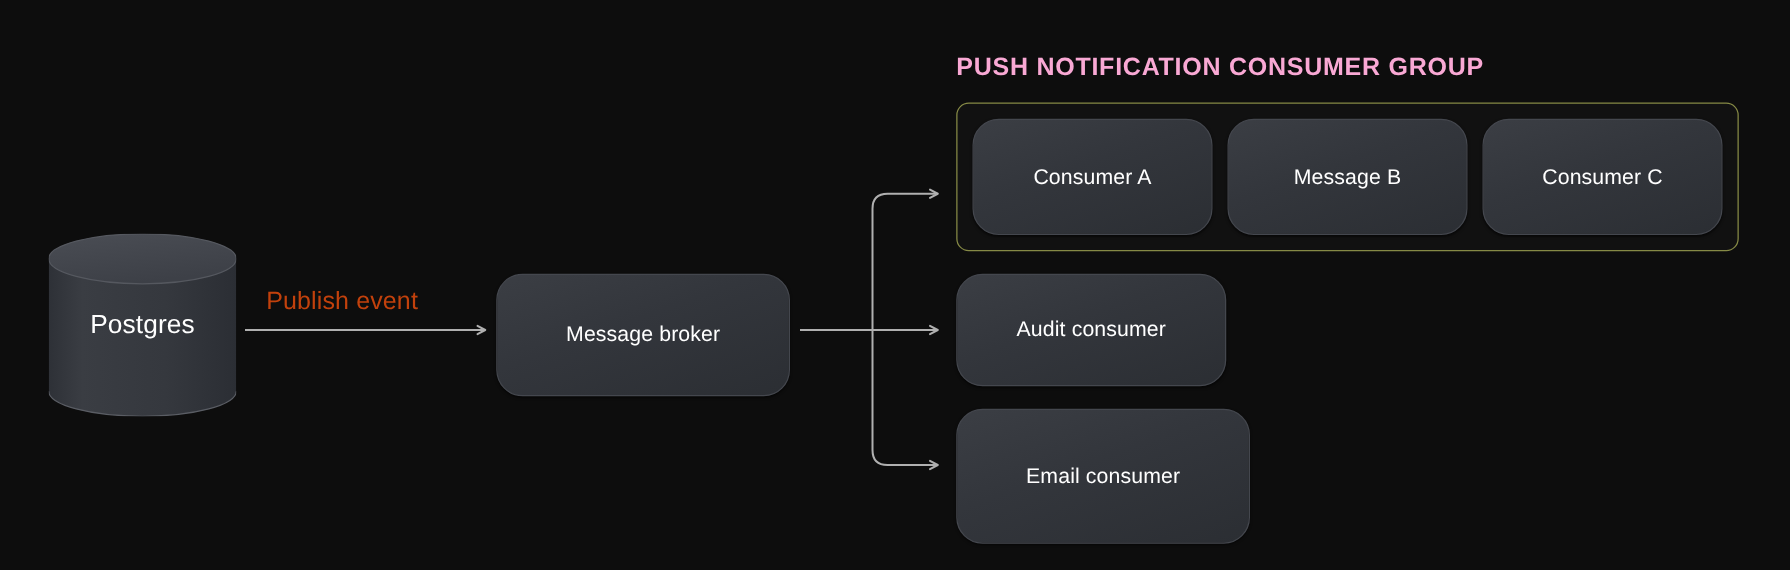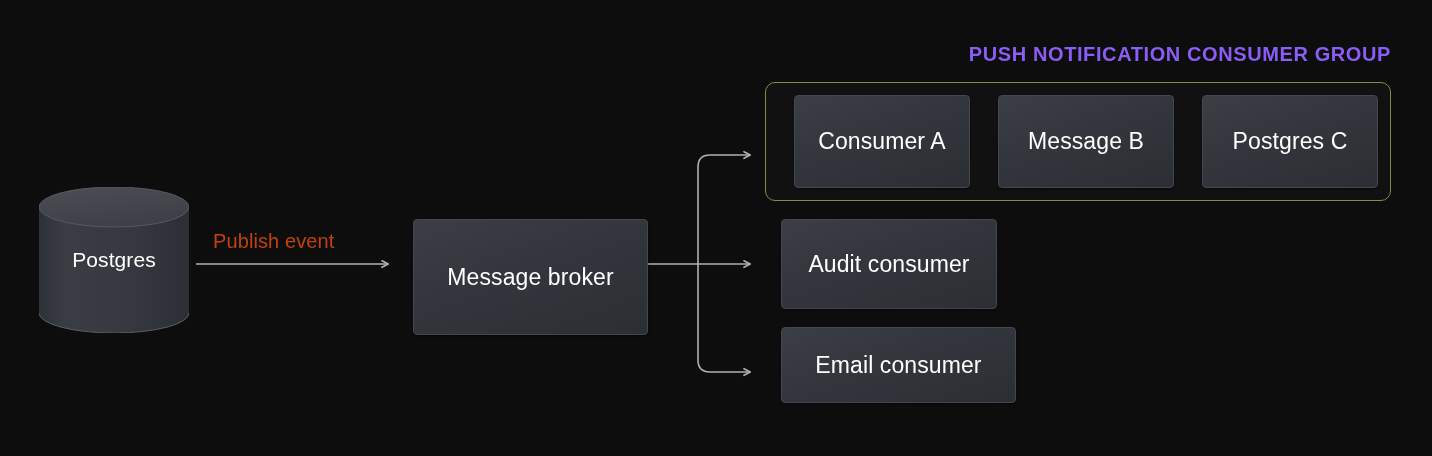--- a/index.html
+++ b/index.html
@@ -46,46 +46,45 @@
     justify-content: center;
     color: #ffffff;
     font-size: 21px;
     letter-spacing: .1px;
   }
 
   
   .node {
     position: absolute;
     box-sizing: border-box;
-    border-radius: 4px;
+    border-radius: 21px;
     background: linear-gradient(160deg, #3b3e44 0%, #33363c 42%, #2b2e33 100%);
     border: 1px solid #44474e;
     box-shadow: 0 1px 2px rgba(0,0,0,.55);
     display: flex;
     align-items: center;
     justify-content: center;
     color: #ffffff;
-    font-size: 23px;
+    font-size: 17px;
     letter-spacing: .1px;
     text-align: center;
-    margin-left: 16px;
   }
 
-  #node-broker   { left: 397px; top: 219px; width: 235px; height: 116px; }
+  #node-broker   { left: 397px; top: 219px; width: 235px; height: 98px; }
   #node-audit    { left: 765px; top: 219px; width: 216px; height: 90px; }
-  #node-email    { left: 765px; top: 327px; width: 235px; height: 76px; }
+  #node-email    { left: 765px; top: 327px; width: 235px; height: 108px; }
 
   
   #group-title {
     position: absolute;
     left: 765px;
     top: 43px;
     width: 626px;
-    text-align: right;
-    color: #8b5cf6;
+    text-align: left;
+    color: #f9a8d4;
     font-size: 20px;
     font-weight: bold;
     letter-spacing: .6px;
     white-space: nowrap;
   }
   #group-box {
     position: absolute;
     left: 765px;
     top: 82px;
     width: 626px;
@@ -181,20 +180,20 @@
 
   <div class="node" id="node-broker">Message broker</div>
 
   <div id="group-title">PUSH NOTIFICATION CONSUMER GROUP</div>
 
   <div id="group-box"></div>
 
   <div id="group-inner">
     <div class="node">Consumer A</div>
     <div class="node">Message B</div>
-    <div class="node">Postgres C</div>
+    <div class="node">Consumer C</div>
   </div>
 
   <div class="node" id="node-audit">Audit consumer</div>
 
   <div class="node" id="node-email">Email consumer</div>
 
 </div>
 
 </body></html>

